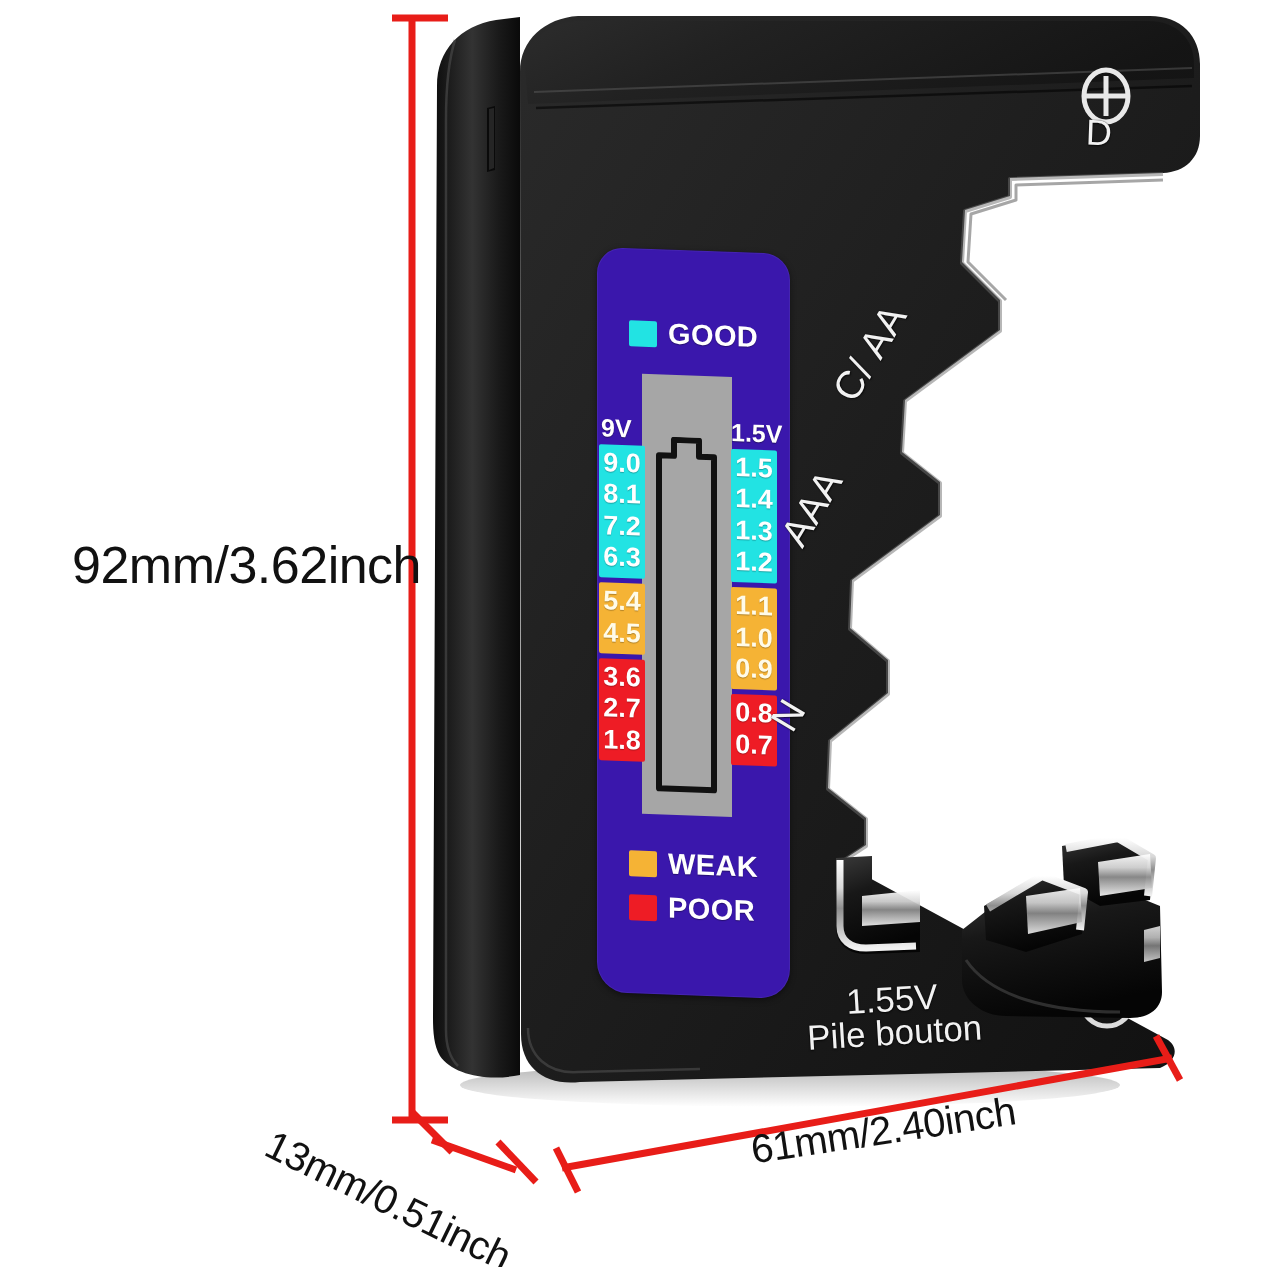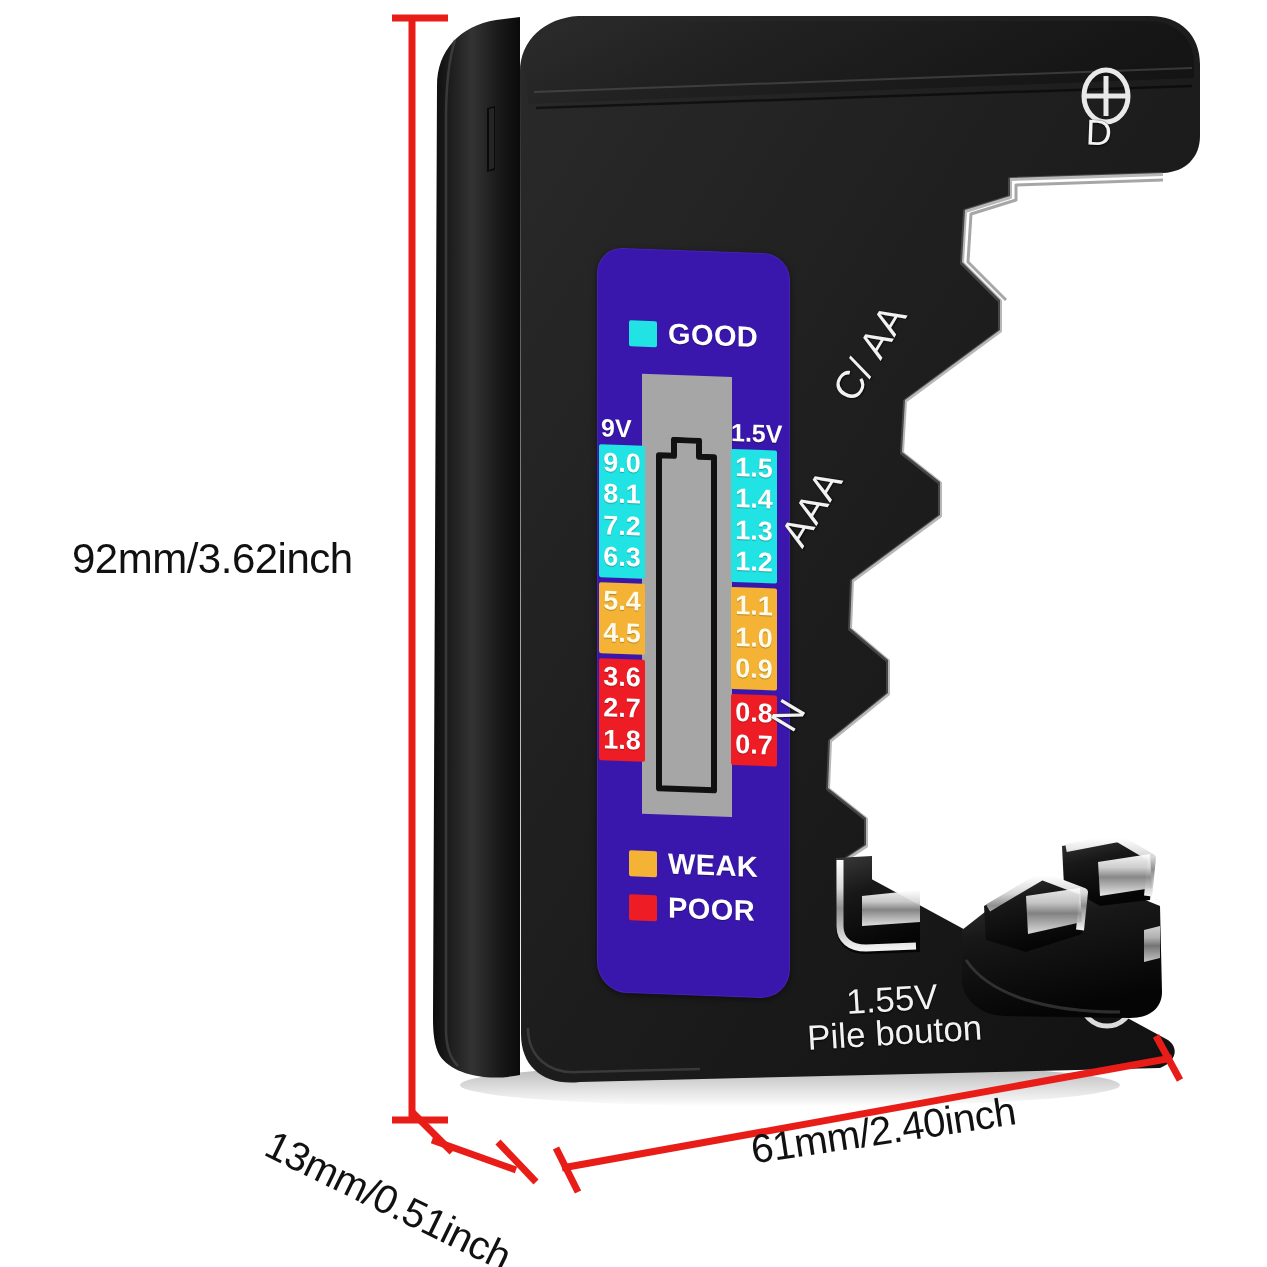--- a/index.html
+++ b/index.html
@@ -26,21 +26,21 @@
   .dim-text {
     position: absolute;
     color: #111111;
     font-family: "Liberation Sans", sans-serif;
     white-space: nowrap;
     font-weight: 400;
   }
   #dim-height-label {
     left: 72px;
     top: 535px;
-    font-size: 42px;
+    font-size: 52px;
     letter-spacing: -0.5px;
   }
   #dim-width-label {
     left: 748px;
     top: 1128px;
     font-size: 40px;
     letter-spacing: -0.5px;
     transform: rotate(-8.5deg);
     transform-origin: left top;
   }

